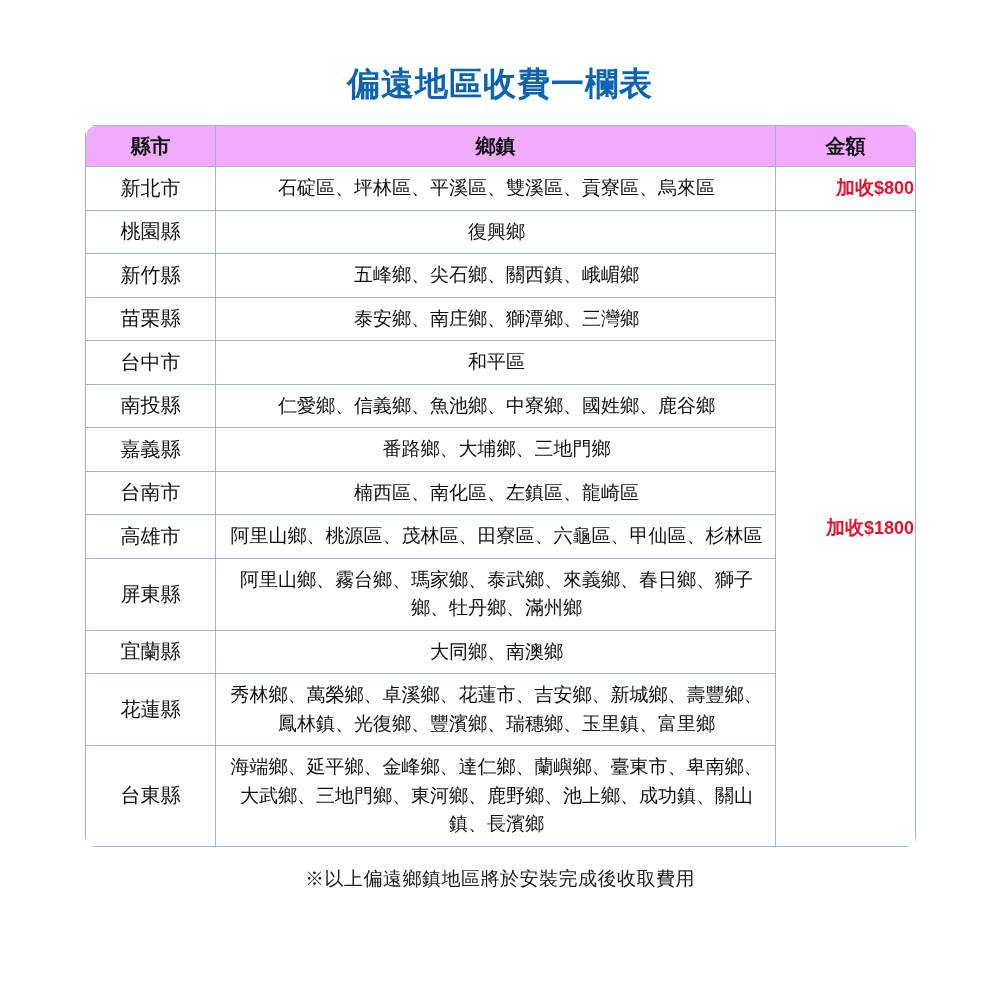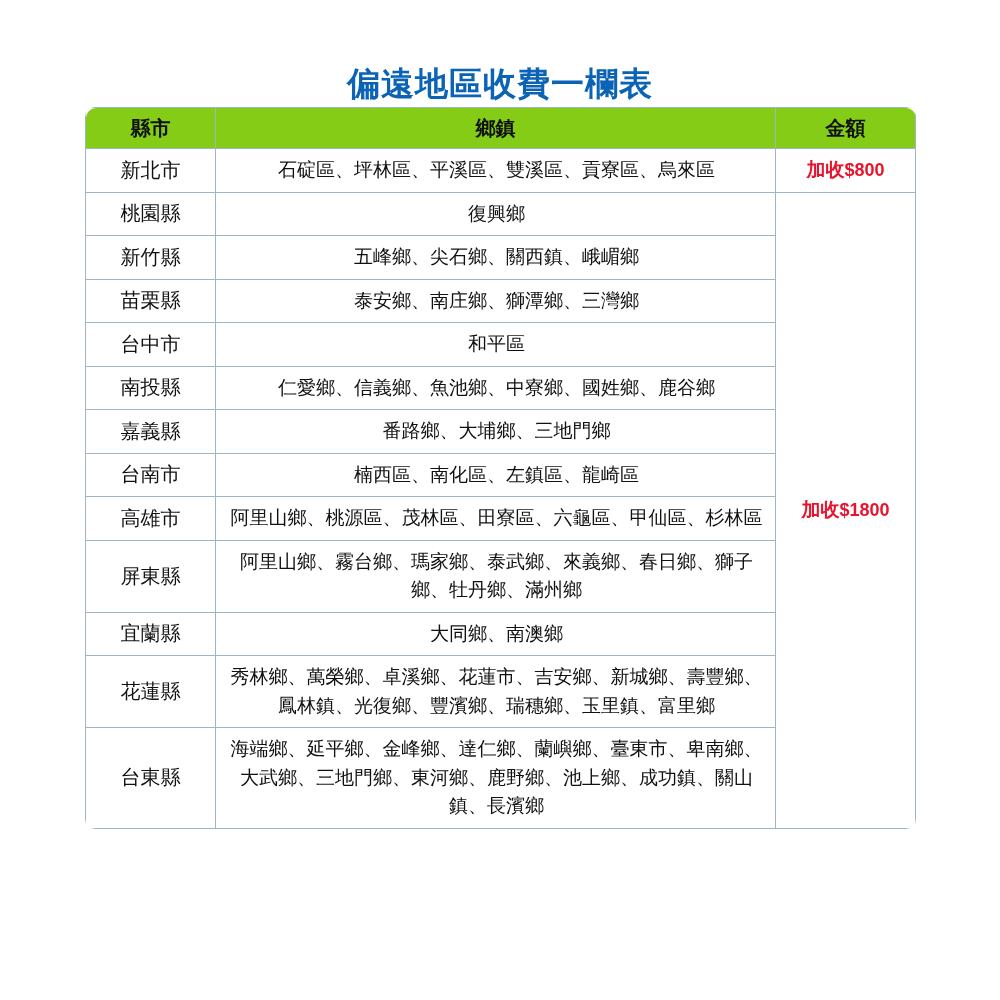--- a/index.html
+++ b/index.html
@@ -20,38 +20,38 @@
     height: 1000px;
     box-sizing: border-box;
   }
   .title {
     text-align: center;
     font-size: 33px;
     font-weight: bold;
     color: #0b63b5;
     letter-spacing: 1px;
     padding-top: 62px;
-    padding-bottom: 0;
+    padding-bottom: 18px;
   }
   .table-wrap {
     width: 830px;
     margin: 0 auto;
   }
   table.fee {
     width: 100%;
     border-collapse: collapse;
     table-layout: fixed;
     font-size: 19px;
   }
   table.fee td, table.fee th {
     border: 1px solid #9fb6c6;
     vertical-align: middle;
   }
   thead th {
-    background: #84cc16;
+    background: #f0abfc;
     font-size: 20px;
     font-weight: bold;
     text-align: center;
     height: 38px;
     color: #111111;
   }
   .col-county { width: 130px; }
   .col-town { width: 560px; }
   .col-amount { width: 140px; }
 
@@ -62,21 +62,21 @@
     padding: 6px 2px;
     line-height: 1.45;
   }
   td.town {
     text-align: center;
     padding: 7px 10px 7px 12px;
     line-height: 1.5;
     font-size: 19px;
   }
   td.amount {
-    text-align: center;
+    text-align: right;
     font-weight: bold;
     color: #e8142d;
     font-size: 19px;
   }
   td.amount .num {
     font-size: 18px;
   }
   .notes {
     margin-top: 16px;
     text-align: center;
@@ -162,16 +162,17 @@
           <td class="town">秀林鄉、萬榮鄉、卓溪鄉、花蓮市、吉安鄉、新城鄉、壽豐鄉、鳳林鎮、光復鄉、豐濱鄉、瑞穗鄉、玉里鎮、富里鄉</td>
         </tr>
         <tr>
           <td class="county">台東縣</td>
           <td class="town">海端鄉、延平鄉、金峰鄉、達仁鄉、蘭嶼鄉、臺東市、卑南鄉、大武鄉、三地門鄉、東河鄉、鹿野鄉、池上鄉、成功鎮、關山鎮、長濱鄉</td>
         </tr>
       </tbody>
     </table>
 
     <div class="notes">
+      <div>※以上偏遠鄉鎮地區將於安裝完成後收取費用</div>
     </div>
   </div>
 
 </div>
 
 </body></html>

